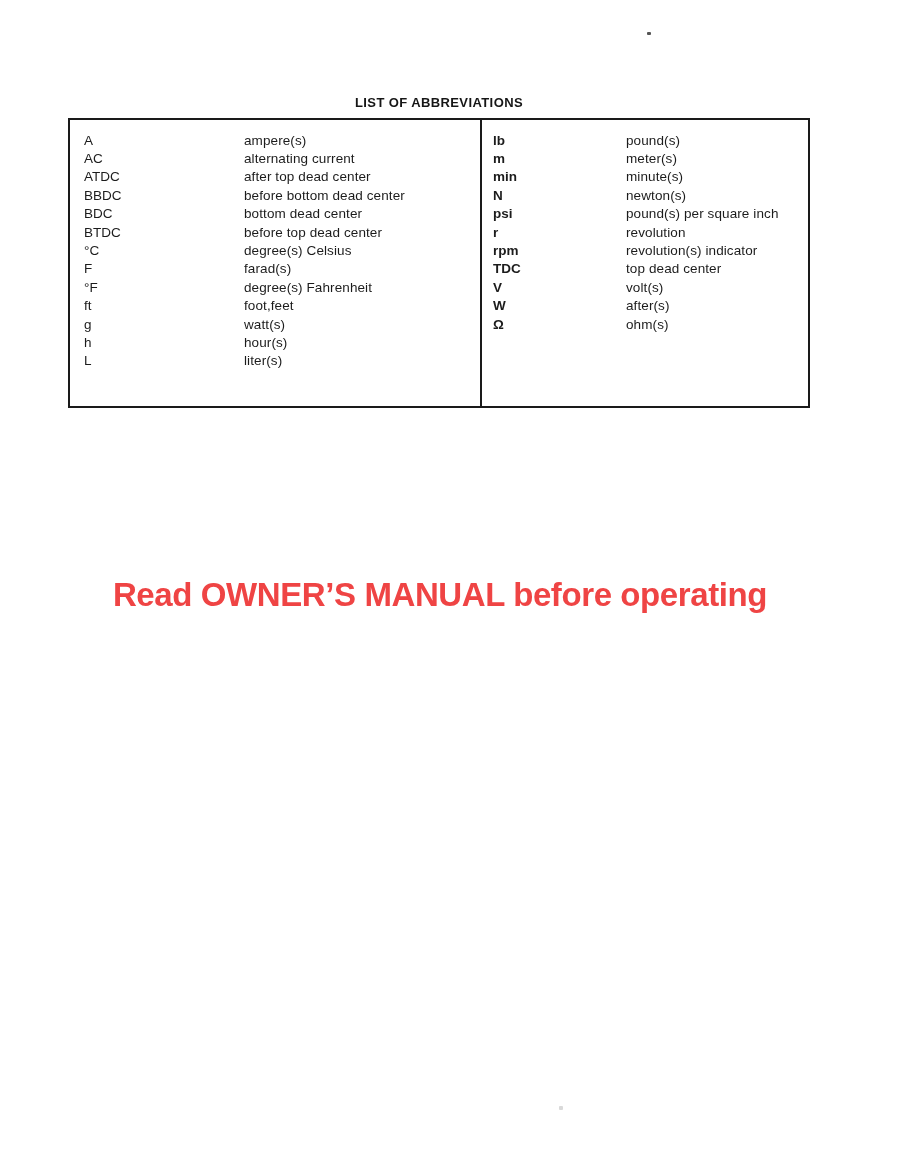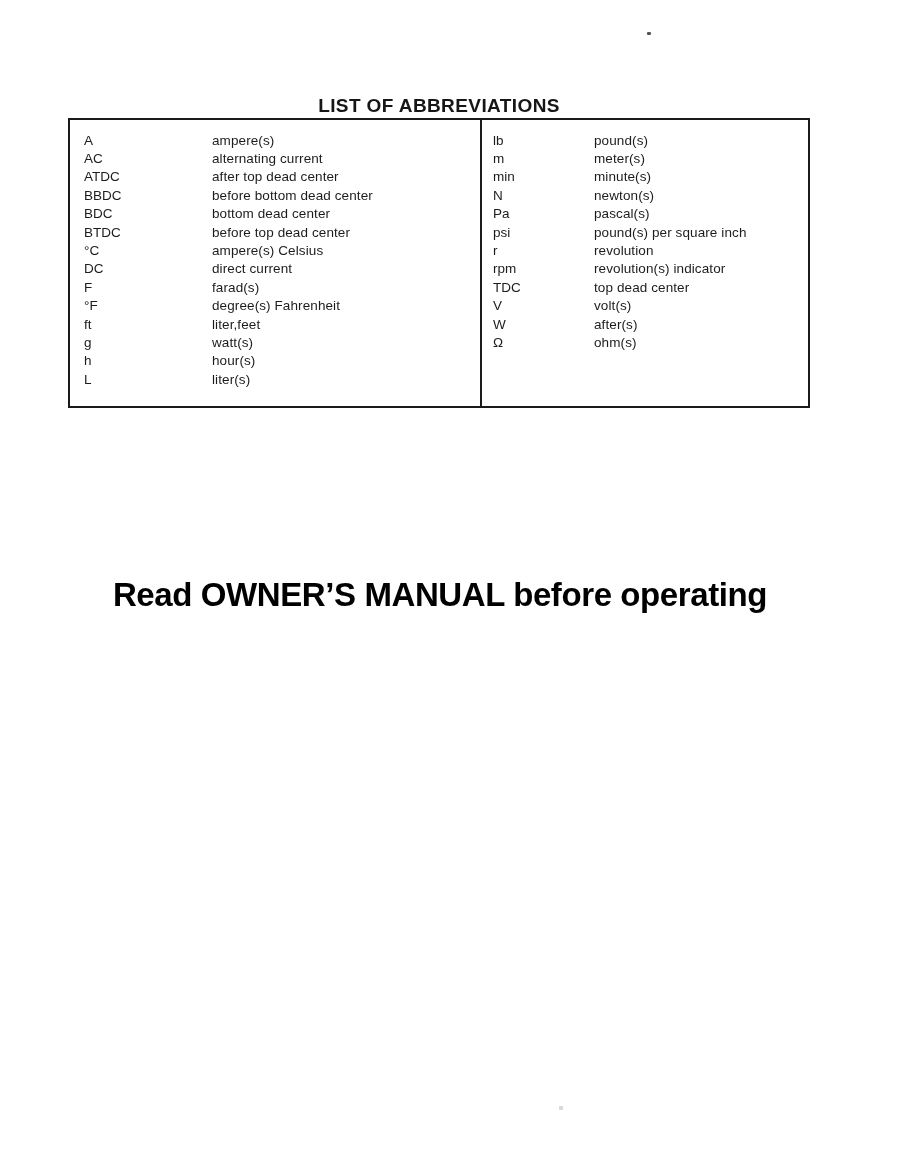--- a/index.html
+++ b/index.html
@@ -12,21 +12,21 @@
     color: #1c1c1c;
     overflow: hidden;
   }
 
   .doc-title {
     position: absolute;
     left: 68px;
     top: 95px;
     width: 742px;
     text-align: center;
-    font-size: 19px;
+    font-size: 13px;
     font-weight: bold;
     letter-spacing: 0.4px;
     color: #161616;
   }
 
   .abbr-table {
     position: absolute;
     left: 68px;
     top: 118px;
     width: 742px;
@@ -50,33 +50,33 @@
     padding-left: 11px;
   }
 
   .row {
     display: flex;
     align-items: center;
     height: 18.4px;
     white-space: nowrap;
   }
   .abbr-col.left .abbr  { width: 128px; flex: 0 0 128px; }
-  .abbr-col.right .abbr { width: 101px; flex: 0 0 101px; }
-  .meaning { letter-spacing: 0.1px; }
+  .abbr-col.right .abbr { width: 101px; flex: 0 0 101px; font-weight: bold; }
+  .meaning { letter-spacing: 0.1px; margin-left: 32px; }
 
   .notice {
     position: absolute;
     left: 60px;
     top: 576px;
     width: 760px;
     text-align: center;
     font-size: 33px;
     font-weight: bold;
     letter-spacing: -0.4px;
-    color: #000000;
+    color: #ef4444;
   }
 
   .speck {
     position: absolute;
     border-radius: 1px;
   }
   .speck-top    { left: 647px; top: 32px;   width: 4px; height: 3px; background: #555; }
   .speck-bottom { left: 559px; top: 1106px; width: 4px; height: 4px; background: #d9d9d9; }
 </style>
 </head>
@@ -105,37 +105,33 @@
     <div class="row">
         <span class="abbr">BDC</span>
         <span class="meaning">bottom dead center</span>
       </div>
     <div class="row">
         <span class="abbr">BTDC</span>
         <span class="meaning">before top dead center</span>
       </div>
     <div class="row">
         <span class="abbr">°C</span>
-        <span class="meaning">ampere(s) Celsius</span>
-      </div>
-    <div class="row">
-        <span class="abbr">DC</span>
-        <span class="meaning">direct current</span>
+        <span class="meaning">degree(s) Celsius</span>
       </div>
     <div class="row">
         <span class="abbr">F</span>
         <span class="meaning">farad(s)</span>
       </div>
     <div class="row">
         <span class="abbr">°F</span>
         <span class="meaning">degree(s) Fahrenheit</span>
       </div>
     <div class="row">
         <span class="abbr">ft</span>
-        <span class="meaning">liter,feet</span>
+        <span class="meaning">foot,feet</span>
       </div>
     <div class="row">
         <span class="abbr">g</span>
         <span class="meaning">watt(s)</span>
       </div>
     <div class="row">
         <span class="abbr">h</span>
         <span class="meaning">hour(s)</span>
       </div>
     <div class="row">
@@ -152,24 +148,20 @@
         <span class="abbr">m</span>
         <span class="meaning">meter(s)</span>
       </div>
     <div class="row">
         <span class="abbr">min</span>
         <span class="meaning">minute(s)</span>
       </div>
     <div class="row">
         <span class="abbr">N</span>
         <span class="meaning">newton(s)</span>
-      </div>
-    <div class="row">
-        <span class="abbr">Pa</span>
-        <span class="meaning">pascal(s)</span>
       </div>
     <div class="row">
         <span class="abbr">psi</span>
         <span class="meaning">pound(s) per square inch</span>
       </div>
     <div class="row">
         <span class="abbr">r</span>
         <span class="meaning">revolution</span>
       </div>
     <div class="row">

